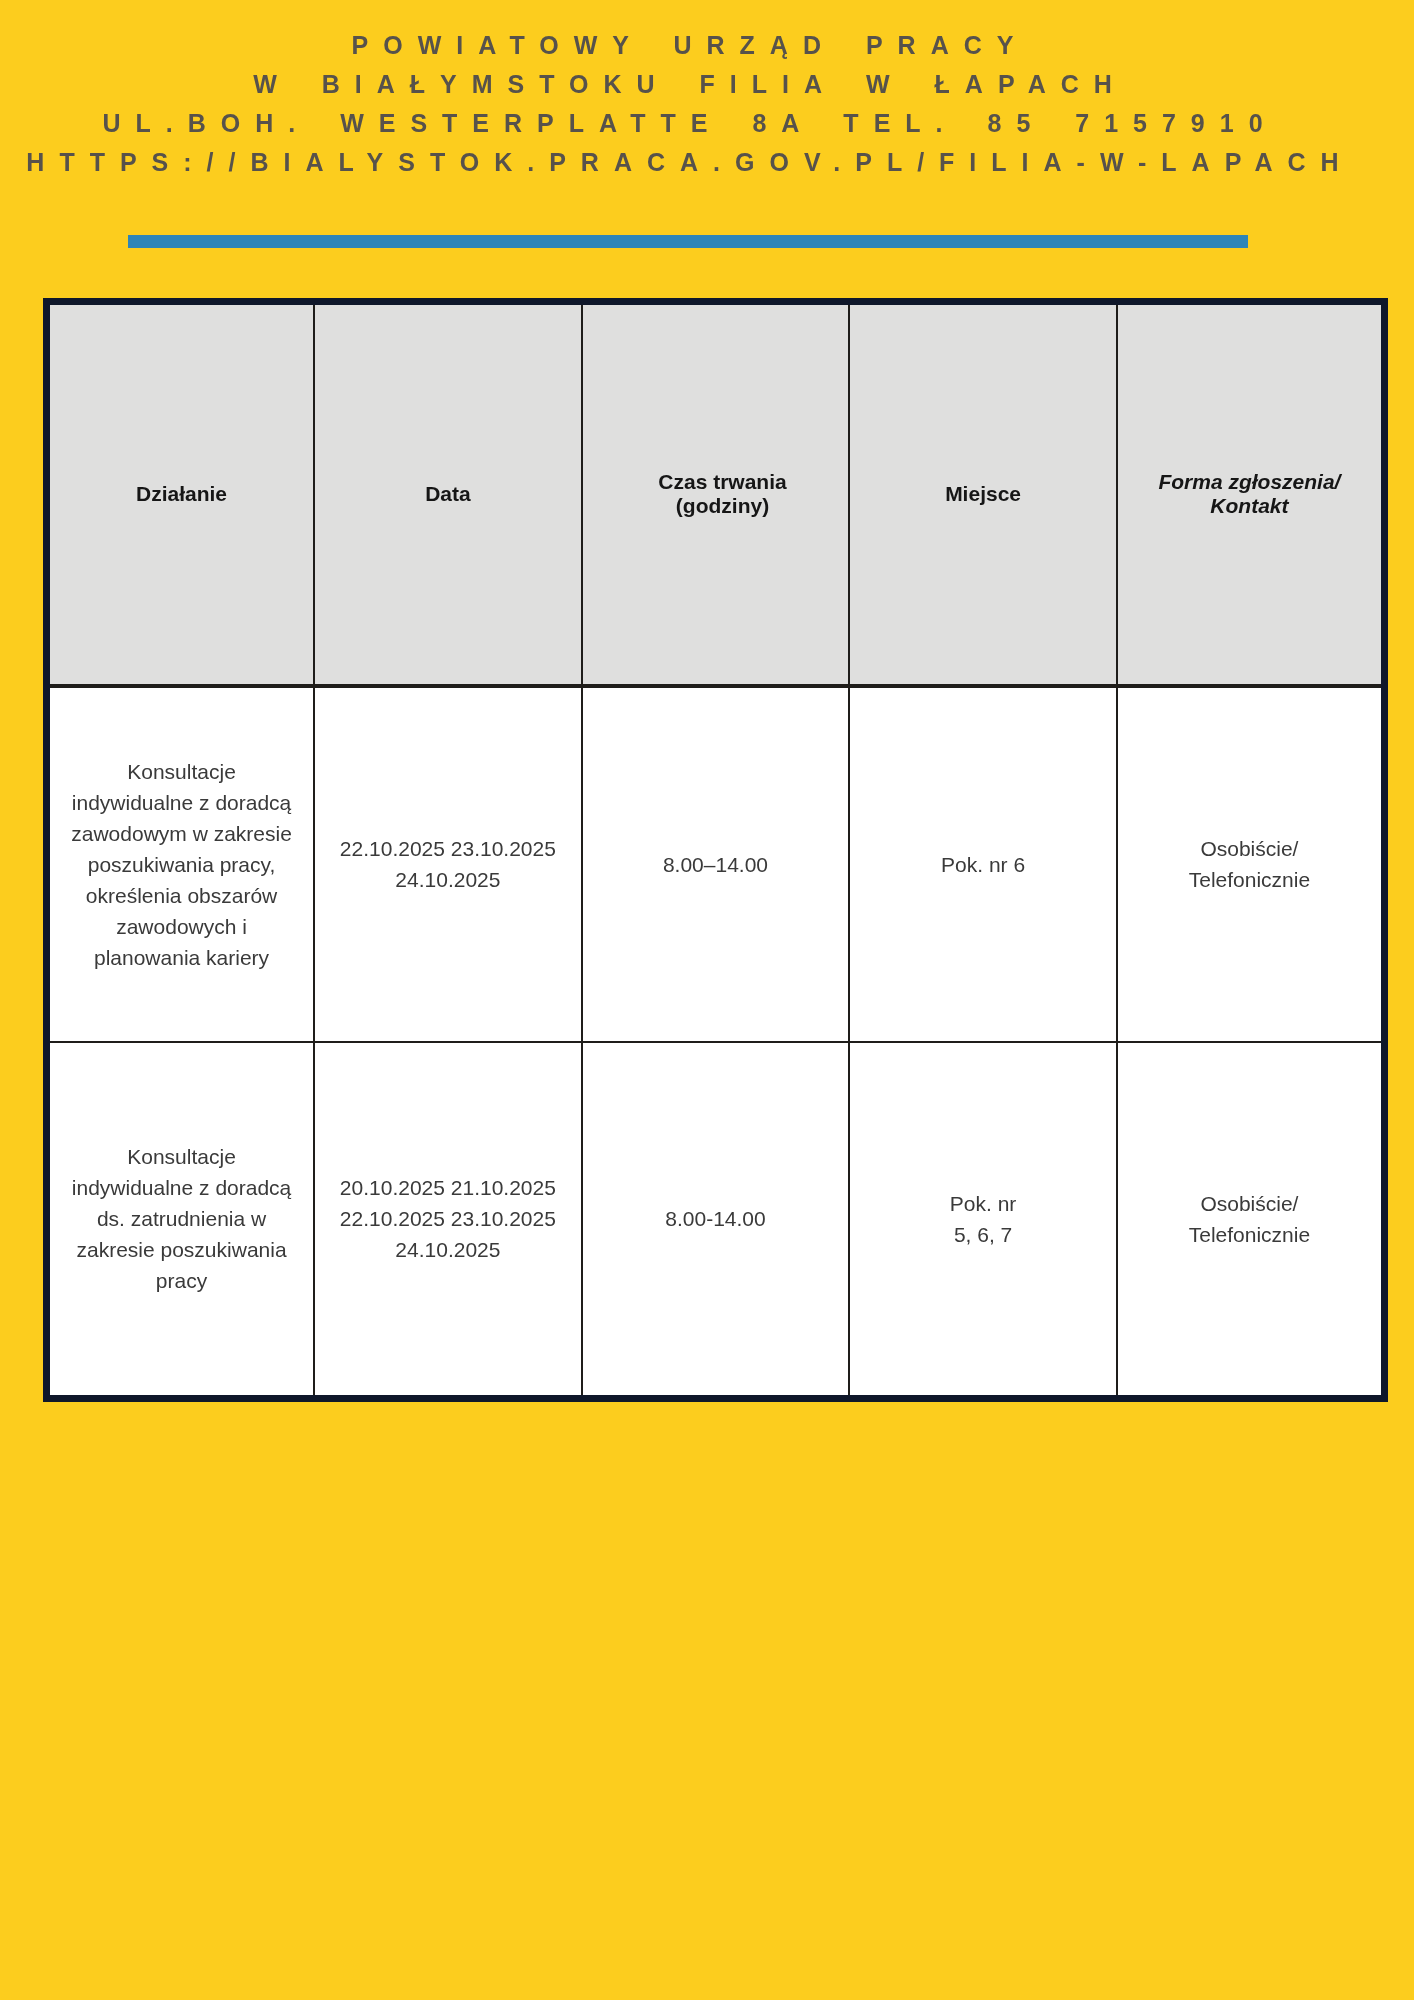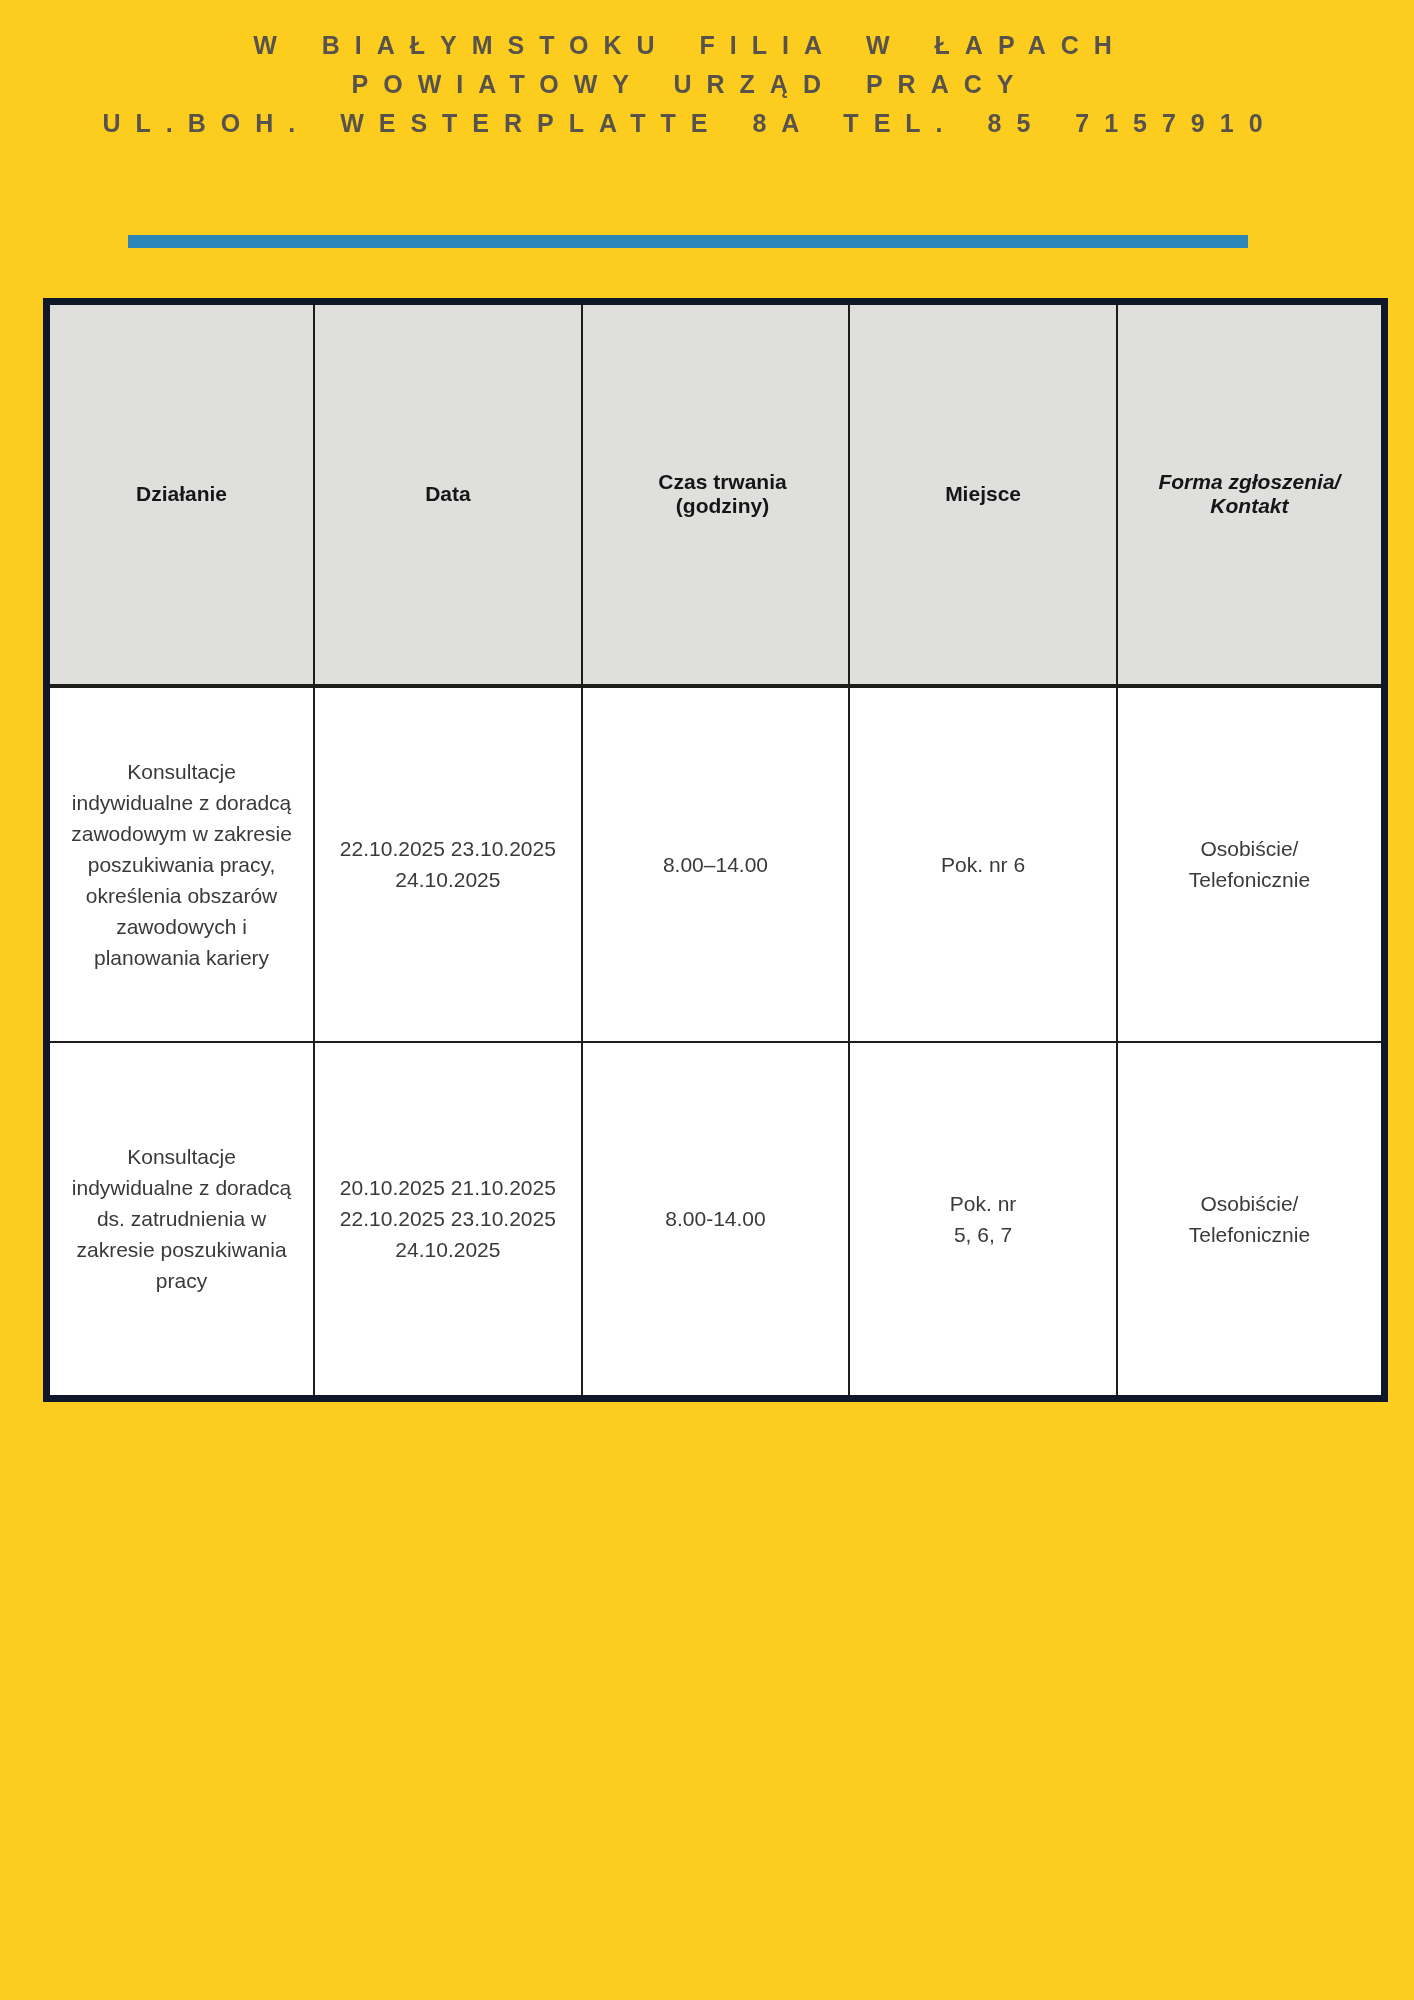--- a/index.html
+++ b/index.html
@@ -71,23 +71,24 @@
     background: #E3E2E0;
     border-radius: 24px;
     padding: 6px 24px;
     white-space: nowrap;
   }
 </style>
 </head>
 <body style="background: rgb(252, 205, 30);">
 
 <div class="office-header" style="color: rgb(87, 82, 75);">
+  <div>POWIATOWY URZĄD PRACY</div>
   <div>W BIAŁYMSTOKU FILIA W ŁAPACH</div>
-  <div>POWIATOWY URZĄD PRACY</div>
   <div>UL.BOH. WESTERPLATTE 8A TEL. 85 7157910</div>
+  <div>HTTPS://BIALYSTOK.PRACA.GOV.PL/FILIA-W-LAPACH</div>
 </div>
 
 <div class="divider" style="background: rgb(46, 133, 184);"></div>
 
 <table class="schedule">
   <colgroup>
     <col style="width:20%">
       <col style="width:20%">
       <col style="width:20%">
       <col style="width:20%">

